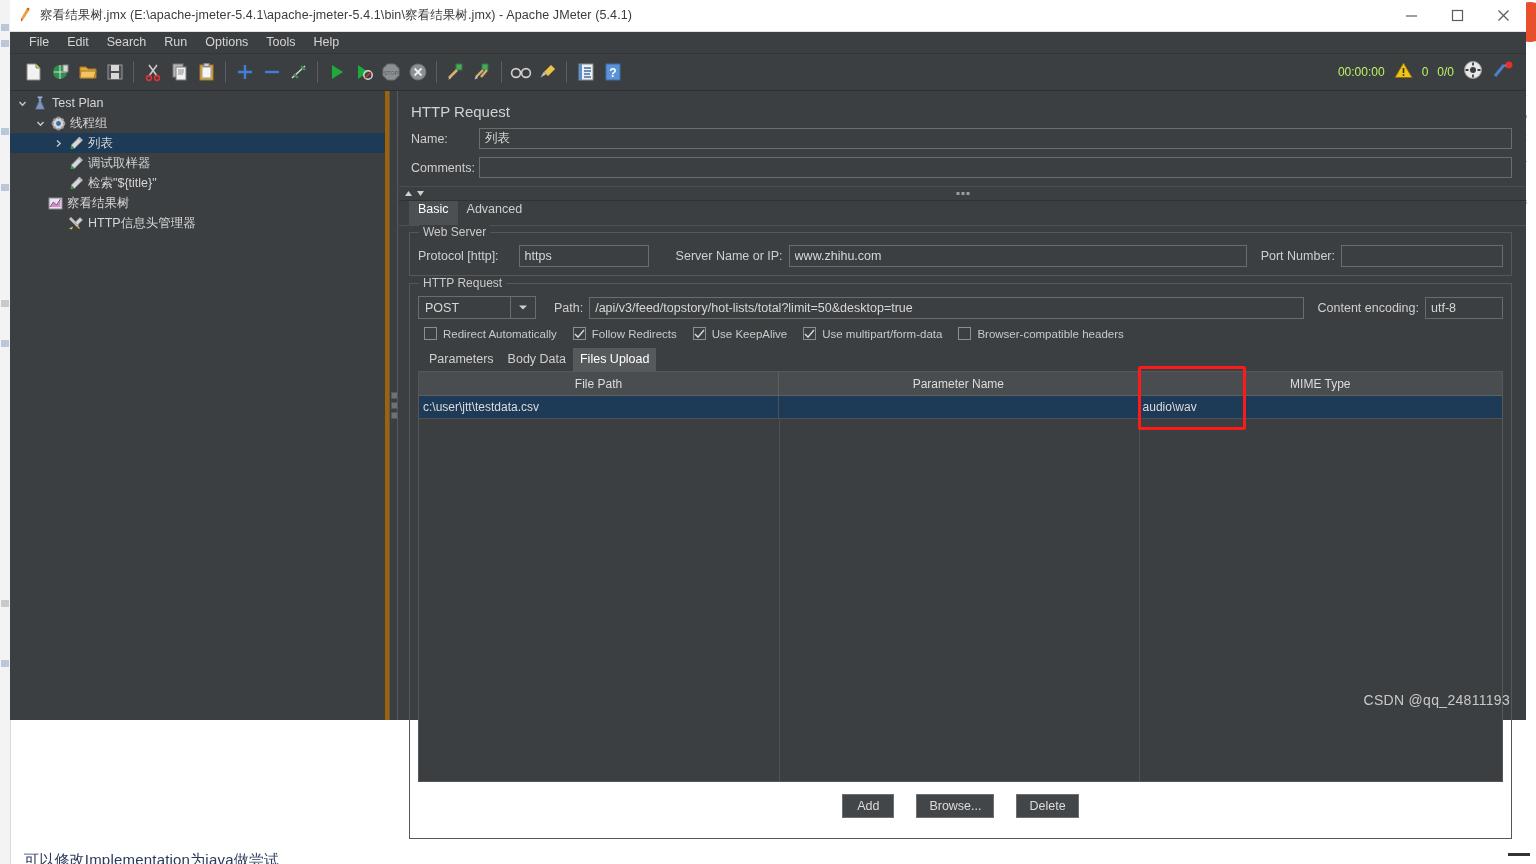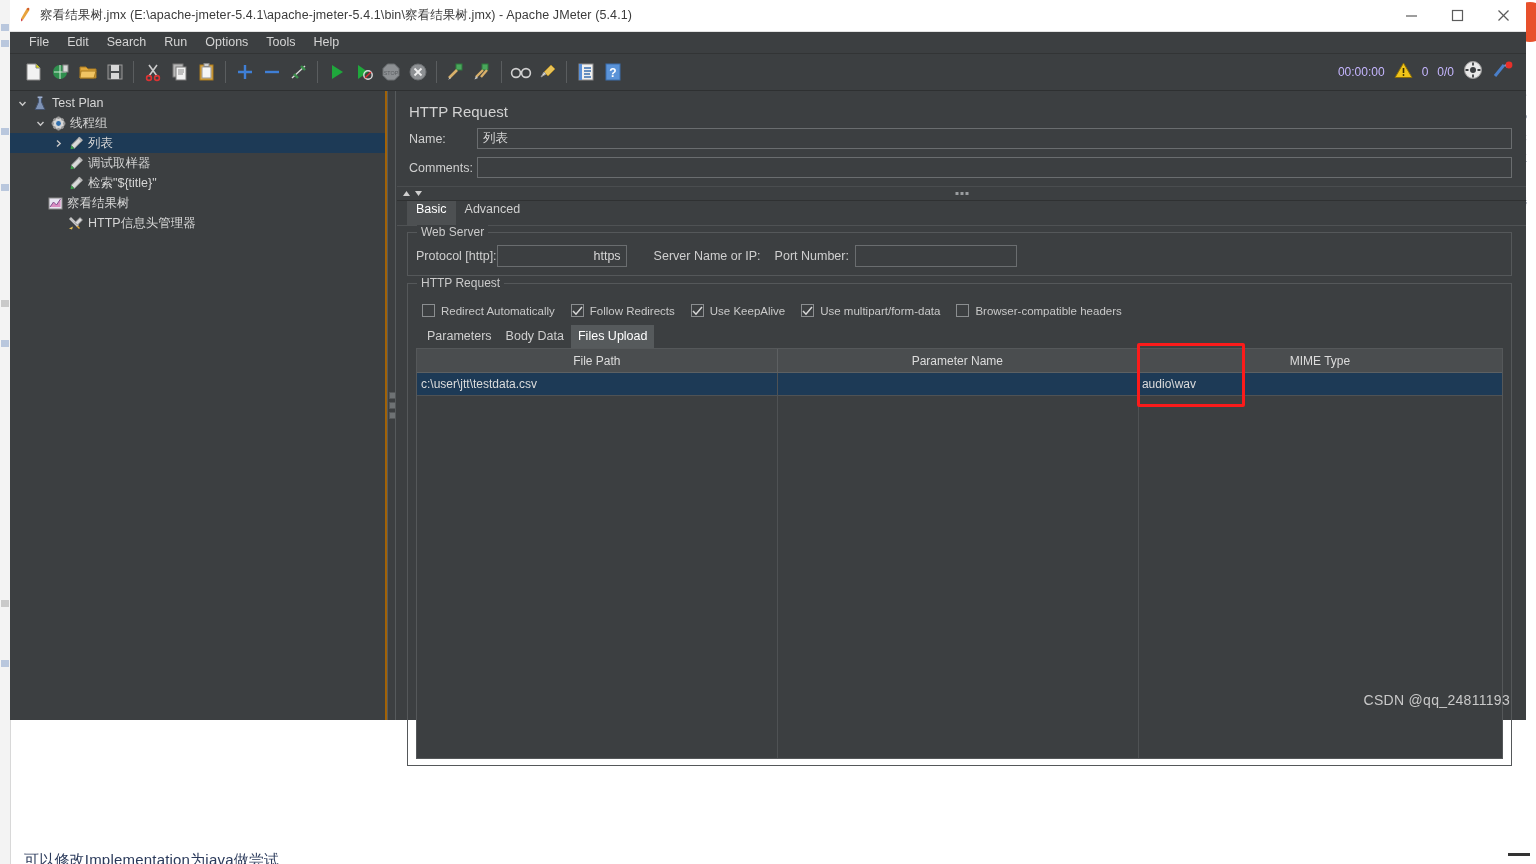--- a/index.html
+++ b/index.html
@@ -44,26 +44,26 @@
            flex:0 0 auto;border-bottom:1px solid #323435;}
   .menu-item{font-size:12.5px;color:#d4d4d4;padding:0 9px;line-height:21px;white-space:nowrap;}
 
   
   .toolbar{height:36px;background:#3c3f41;display:flex;align-items:center;flex:0 0 auto;
            padding-left:10px;border-bottom:1px solid #2e3031;}
   .tool{width:27px;height:28px;display:flex;align-items:center;justify-content:center;}
   .tool svg{display:block;}
   .tsep{width:1px;height:22px;background:#5a5d5f;margin:0 5px;}
   .tbar-right{margin-left:auto;display:flex;align-items:center;padding-right:12px;gap:9px;}
-  .tbar-right .txt{font-size:12px;color:#c4b5fd;font-family:"Liberation Sans",sans-serif;}
+  .tbar-right .txt{font-size:12px;color:#bef264;font-family:"Liberation Sans",sans-serif;}
 
   
   .body{flex:1;display:flex;min-height:0;background:#3c3f41;}
   .tree{width:375px;background:#3c3f41;position:relative;flex:0 0 auto;overflow:hidden;
-        border-right:2px solid #a16207;}
+        border-right:4px solid #a16207;}
   .splitter{width:10px;background:#3c3f41;position:relative;flex:0 0 auto;
             display:flex;align-items:center;justify-content:center;}
   .splitter .line{position:absolute;left:0px;top:0;bottom:0;width:1px;background:#565a5c;}
   .splitter .line2{position:absolute;right:1px;top:0;bottom:0;width:1px;background:#565a5c;}
   .grip{display:flex;flex-direction:column;gap:3px;}
   .grip i{width:5px;height:5px;background:#6e7274;border:1px solid #55585a;display:block;}
   .right{flex:1;min-width:0;background:#3c3f41;display:flex;flex-direction:column;}
 
   
   .trow{height:20px;display:flex;align-items:center;white-space:nowrap;font-size:12.5px;
@@ -527,29 +527,44 @@
         <div class="tab active">Basic</div>
         <div class="tab">Advanced</div>
       </div>
 
       <div class="content">
 
         <div class="group">
           <div class="gtitle">Web Server</div>
           <div class="grow">
             <div class="lbl">Protocol [http]:</div>
-            <input class="inp" style="width: 130px; margin-left: 0; text-align: right;" value="https">
+            <input class="inp" style="width: 130px; margin-left: 20px;" value="https">
             <div class="lbl" style="margin-left:27px">Server Name or IP:</div>
+            <input class="inp" style="flex: 1 1 0%; margin-left: 6px; min-width: 0px;" value="www.zhihu.com">
             <div class="lbl" style="margin-left:14px">Port Number:</div>
             <input class="inp" style="width: 162px; margin-left: 6px;" value="">
           </div>
         </div>
 
         <div class="group" style="padding-bottom:6px">
           <div class="gtitle">HTTP Request</div>
+          <div class="grow">
+            <div class="combo">
+              <div class="val">POST</div>
+              <div class="arrowbox">
+                <svg width="10" height="7" viewBox="0 0 10 7">
+                    <path d="M1 1.5l4 4 4-4z" fill="#cfcfcf"></path>
+                  </svg>
+              </div>
+            </div>
+            <div class="lbl" style="margin-left:18px">Path:</div>
+            <input class="inp" style="flex: 1 1 0%; margin-left: 6px; min-width: 0px;" value="/api/v3/feed/topstory/hot-lists/total?limit=50&amp;desktop=true">
+            <div class="lbl" style="margin-left:14px">Content encoding:</div>
+            <input class="inp" style="width: 78px; margin-left: 6px;" value="utf-8">
+          </div>
 
           <div class="cbrow">
             <div class="cbitem">
               <div class="cbox"></div>
               <div class="cbtext">Redirect Automatically</div>
             </div>
             <div class="cbitem">
               <div class="cbox">
                 <svg width="11" height="10" viewBox="0 0 11 10">
                     <path d="M1 5l3 3.2L10 1" fill="none" stroke="#d8d8d8" stroke-width="1.5"></path>
@@ -608,20 +623,25 @@
               </tbody>
             </table>
             <div class="tfill">
               <div class="c1" style="width:33.2%"></div>
               <div class="c2" style="width:33.2%"></div>
               <div style="flex:1"></div>
             </div>
             <div class="redbox" style="left:calc(66.4% + 0px);top:-6px;width:102px;height:58px;"></div>
           </div>
 
+          <div class="btnrow">
+            <div class="btn">Add</div>
+            <div class="btn">Browse...</div>
+            <div class="btn">Delete</div>
+          </div>
 
         </div>
       </div>
     </div>
   </div>
 
   <div class="watermark">CSDN @qq_24811193</div>
 </div>
 
 </body></html>

